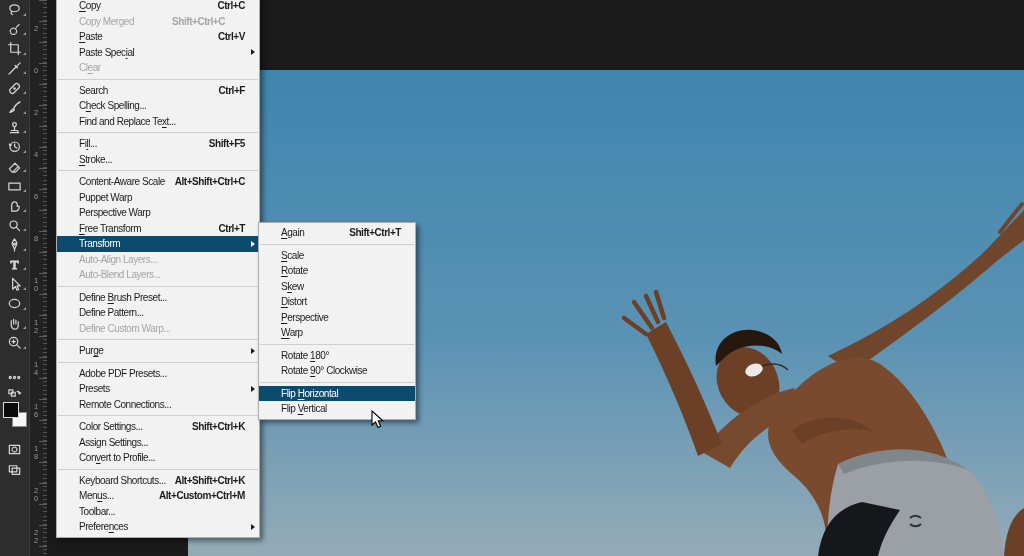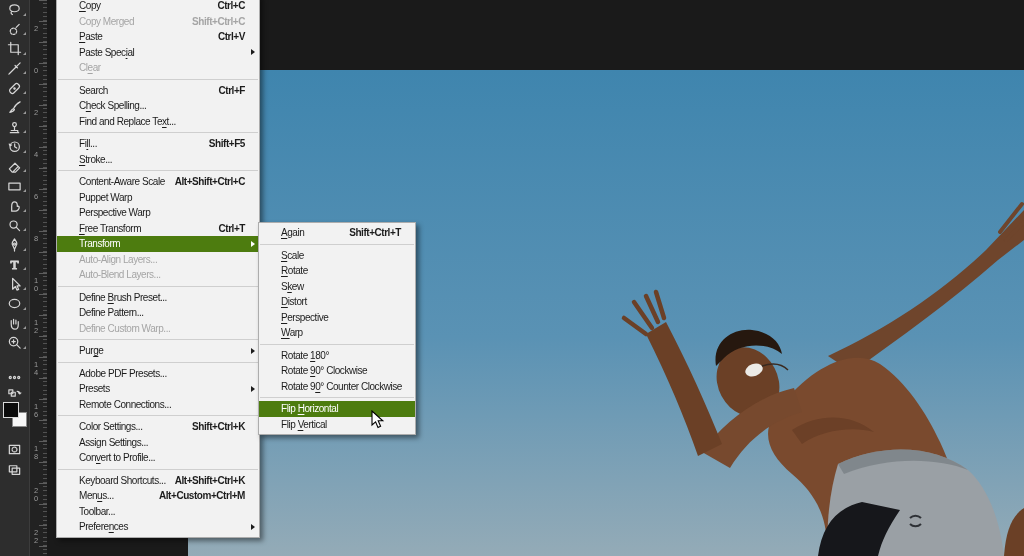--- a/index.html
+++ b/index.html
@@ -37,22 +37,22 @@
         box-shadow:3px 3px 5px rgba(0,0,0,.45);z-index:10;color:#1c1c1c;
         font-size:10px;letter-spacing:-0.45px;padding:2px 0;box-sizing:border-box;}
   #edit-menu{left:56px;top:-5px;width:204px;}
   #transform-submenu{left:258px;top:222px;width:158px;}
   .mrow{height:15.5px;display:flex;align-items:center;padding-left:22px;
         white-space:nowrap;overflow:hidden;}
   .mrow .msc{margin-left:auto;padding-left:4px;font-weight:bold;}
   .mrow .marr{flex:0 0 10px;display:flex;justify-content:flex-end;align-items:center;padding-right:4px;}
   .mrow.sub .marr::after{content:'';border-left:4px solid currentColor;
         border-top:3.5px solid transparent;border-bottom:3.5px solid transparent;}
-  .mrow.hi{background:#4d7c0f;color:#fff;}
-  .mrow.dis{color:#a5a5a5;}
+  .mrow.hi{background:#0c4a6e;color:#fff;}
+  .mrow.dis{color:#a5a5a5;gap:20px;}
   .msep{height:1px;background:#cfcfcf;margin:3px 1px;}
   u{text-decoration:underline;text-underline-offset:1.5px;}
 
   
   #cursor{position:absolute;left:371px;top:410px;z-index:20;}
 </style>
 </head>
 <body>
 
 <div id="toolbar">
@@ -445,25 +445,20 @@
     <div class="mrow">
       <span class="mlabel">Rotate <u>1</u>80°</span>
       <span class="msc"></span>
       <span class="marr"></span>
     </div>
     <div class="mrow">
       <span class="mlabel">Rotate <u>9</u>0° Clockwise</span>
       <span class="msc"></span>
       <span class="marr"></span>
     </div>
-    <div class="mrow">
-      <span class="mlabel">Rotate 9<u>0</u>° Counter Clockwise</span>
-      <span class="msc"></span>
-      <span class="marr"></span>
-    </div>
     <div class="msep"></div>
     <div class="mrow hi">
       <span class="mlabel">Flip <u>H</u>orizontal</span>
       <span class="msc"></span>
       <span class="marr"></span>
     </div>
     <div class="mrow">
       <span class="mlabel">Flip <u>V</u>ertical</span>
       <span class="msc"></span>
       <span class="marr"></span>

